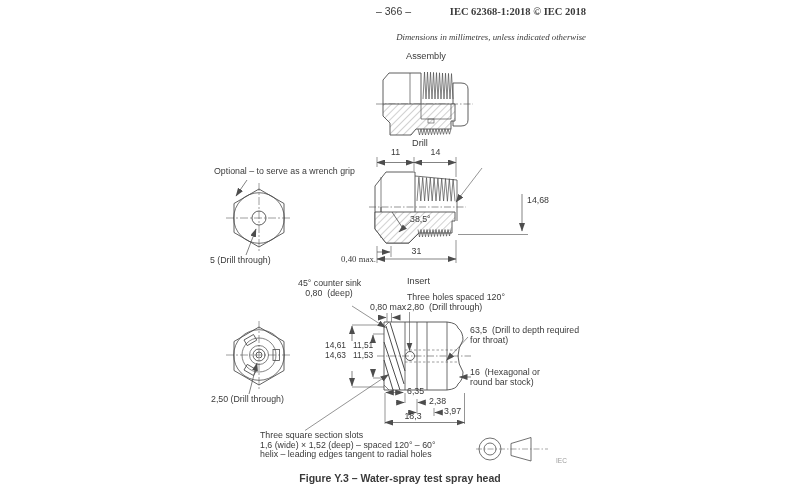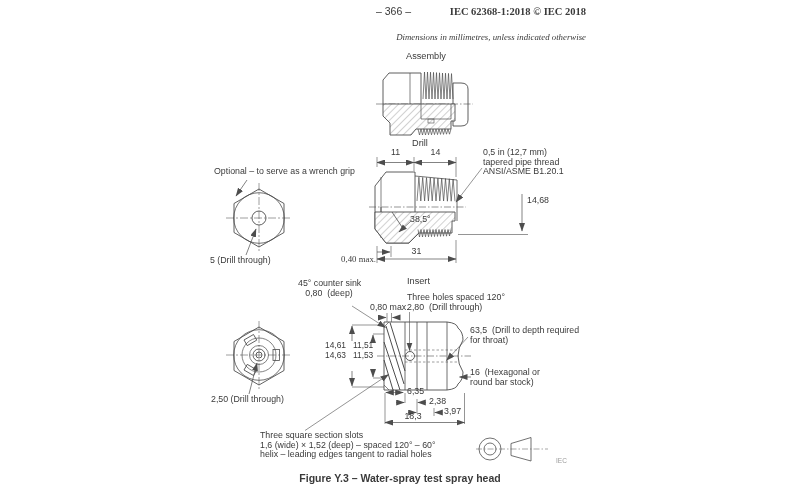--- a/index.html
+++ b/index.html
@@ -147,23 +147,20 @@
   <div class="lbl hdr" style="left:376px;top:7px;">– 366 –</div>
   <div class="lbl hdr b r" style="left:420px;top:7px;width:166px;">IEC 62368-1:2018 © IEC 2018</div>
   <div class="lbl i r" style="left:386px;top:33px;width:200px;">Dimensions in millimetres, unless indicated otherwise</div>
 
   <div class="lbl sec" style="left:406px;top:52px;">Assembly</div>
   <div class="lbl sec" style="left:412px;top:139px;">Drill</div>
   <div class="lbl sec" style="left:407px;top:277px;">Insert</div>
 
   <div class="lbl c" style="left:375px;top:148px;width:41px;">11</div>
   <div class="lbl c" style="left:414px;top:148px;width:43px;">14</div>
-  <div class="lbl" style="left:483px;top:148px;">0,5 in (12,7 mm)
-tapered pipe thread
-ANSI/ASME B1.20.1</div>
   <div class="lbl" style="left:527px;top:196px;">14,68</div>
   <div class="lbl" style="left:410px;top:215px;">38,5°</div>
   <div class="lbl r" style="left:334px;top:255px;width:42px;">0,40 max.</div>
   <div class="lbl c" style="left:377px;top:247px;width:79px;">31</div>
   <div class="lbl" style="left:214px;top:167px;">Optional – to serve as a wrench grip</div>
   <div class="lbl" style="left:210px;top:256px;">5 (Drill through)</div>
 
   <div class="lbl c" style="left:298px;top:279px;width:62px;">45° counter sink
 0,80  (deep)</div>
   <div class="lbl" style="left:370px;top:303px;">0,80 max.</div>

